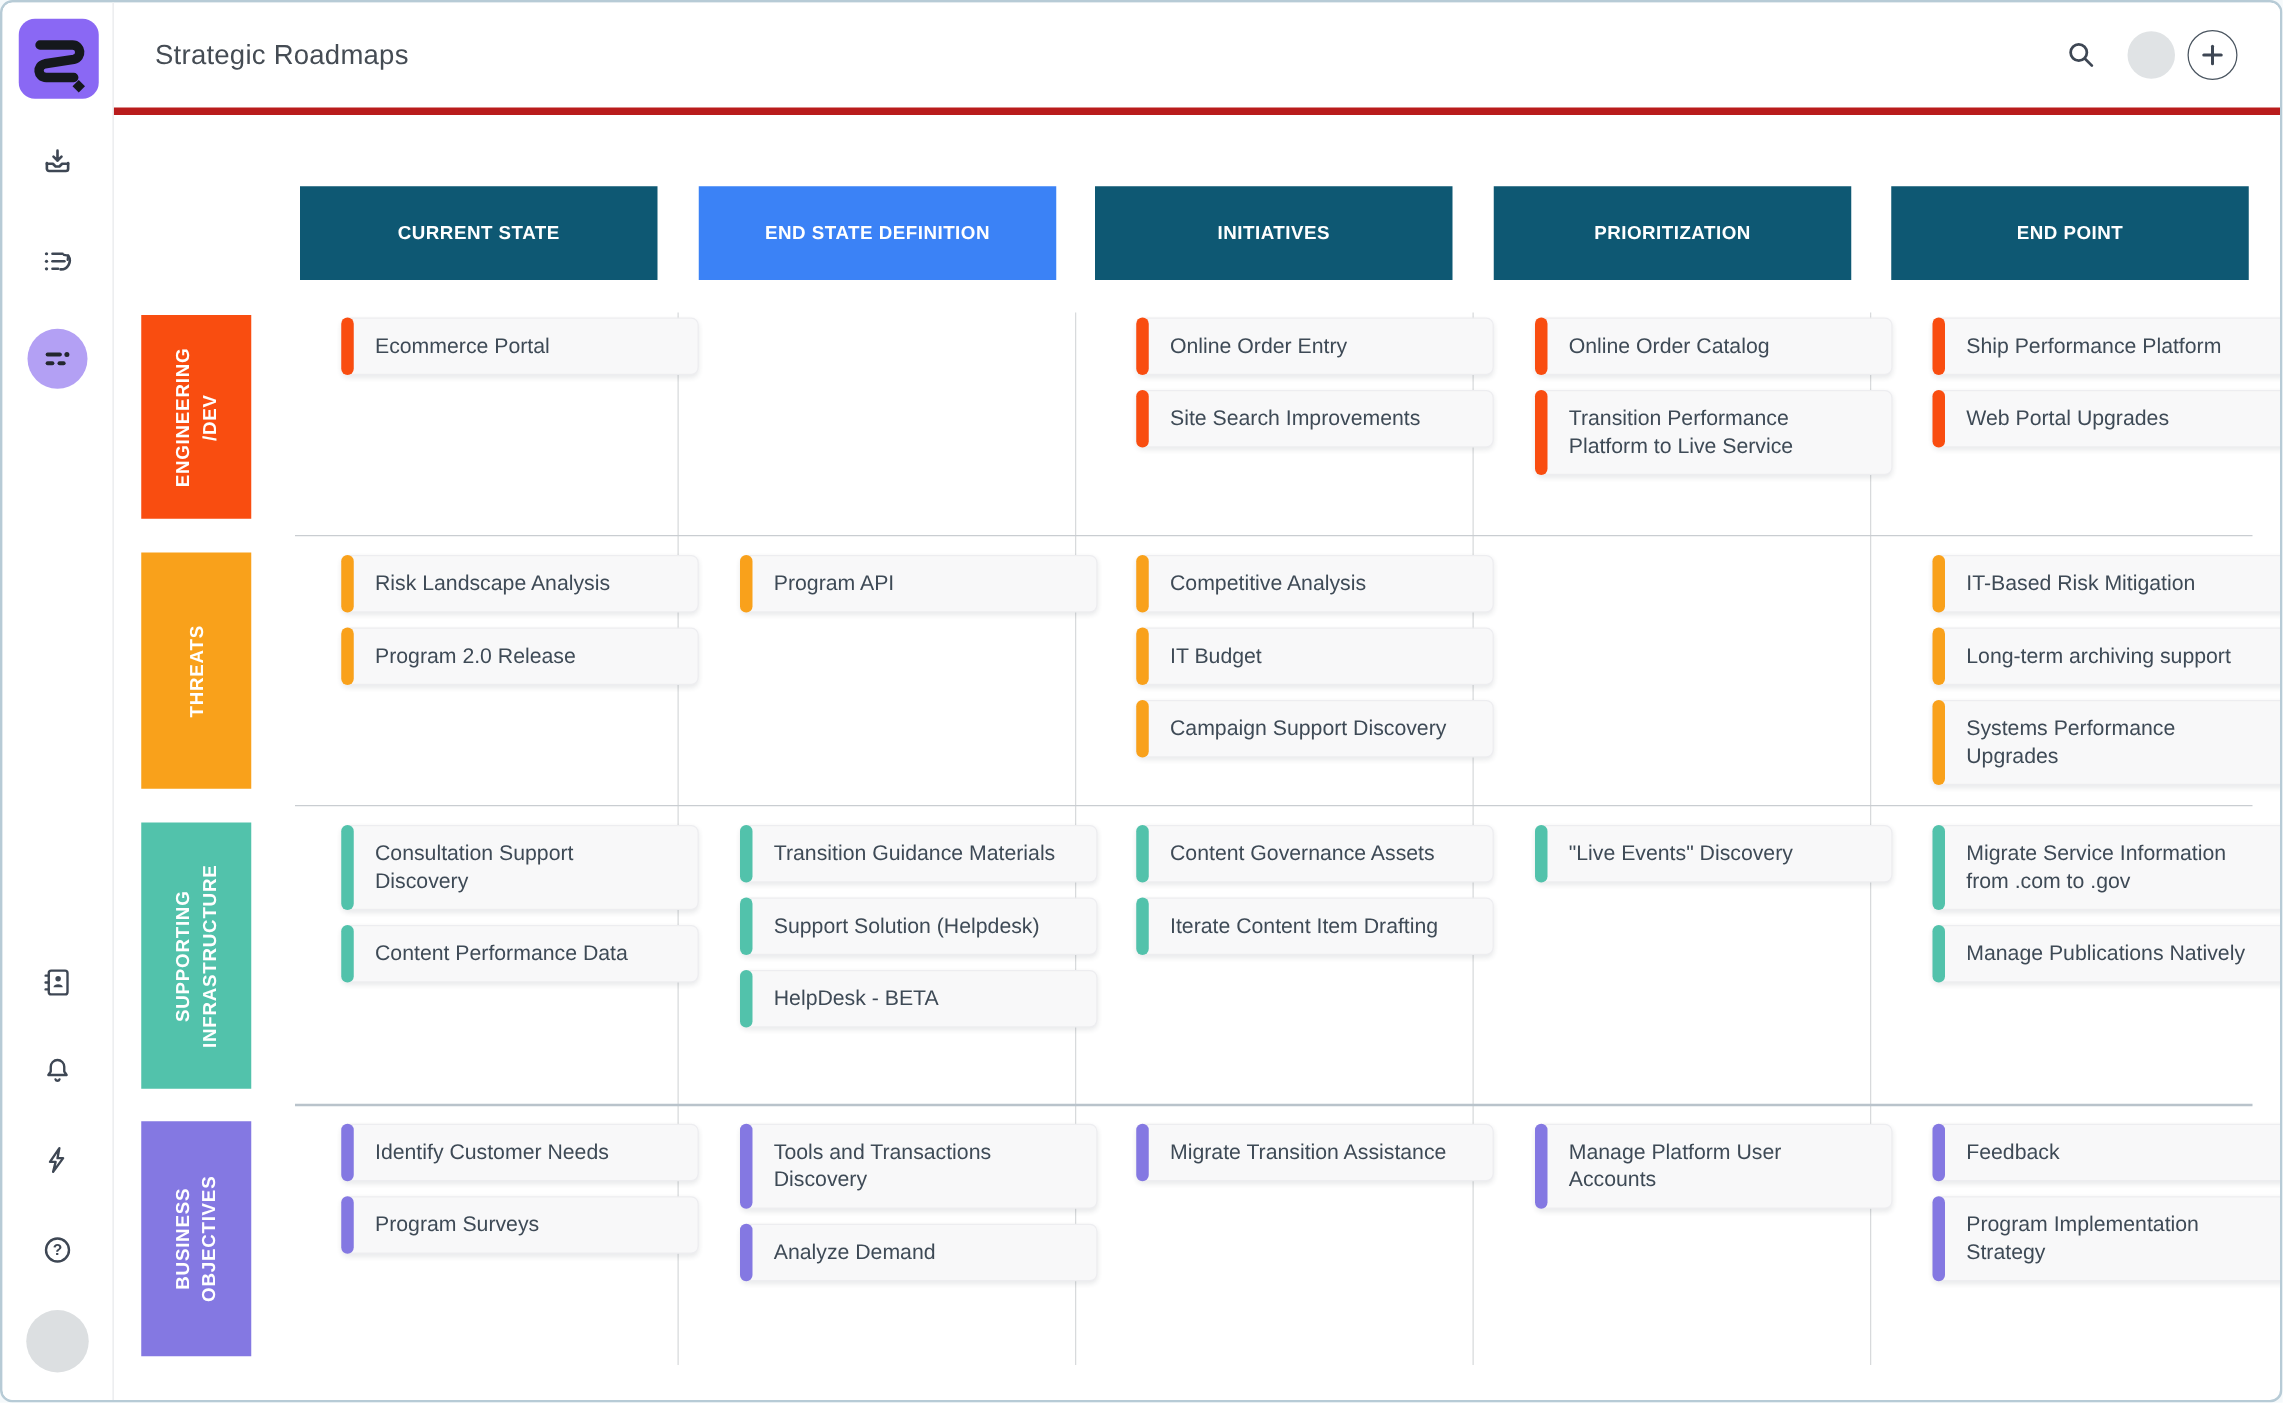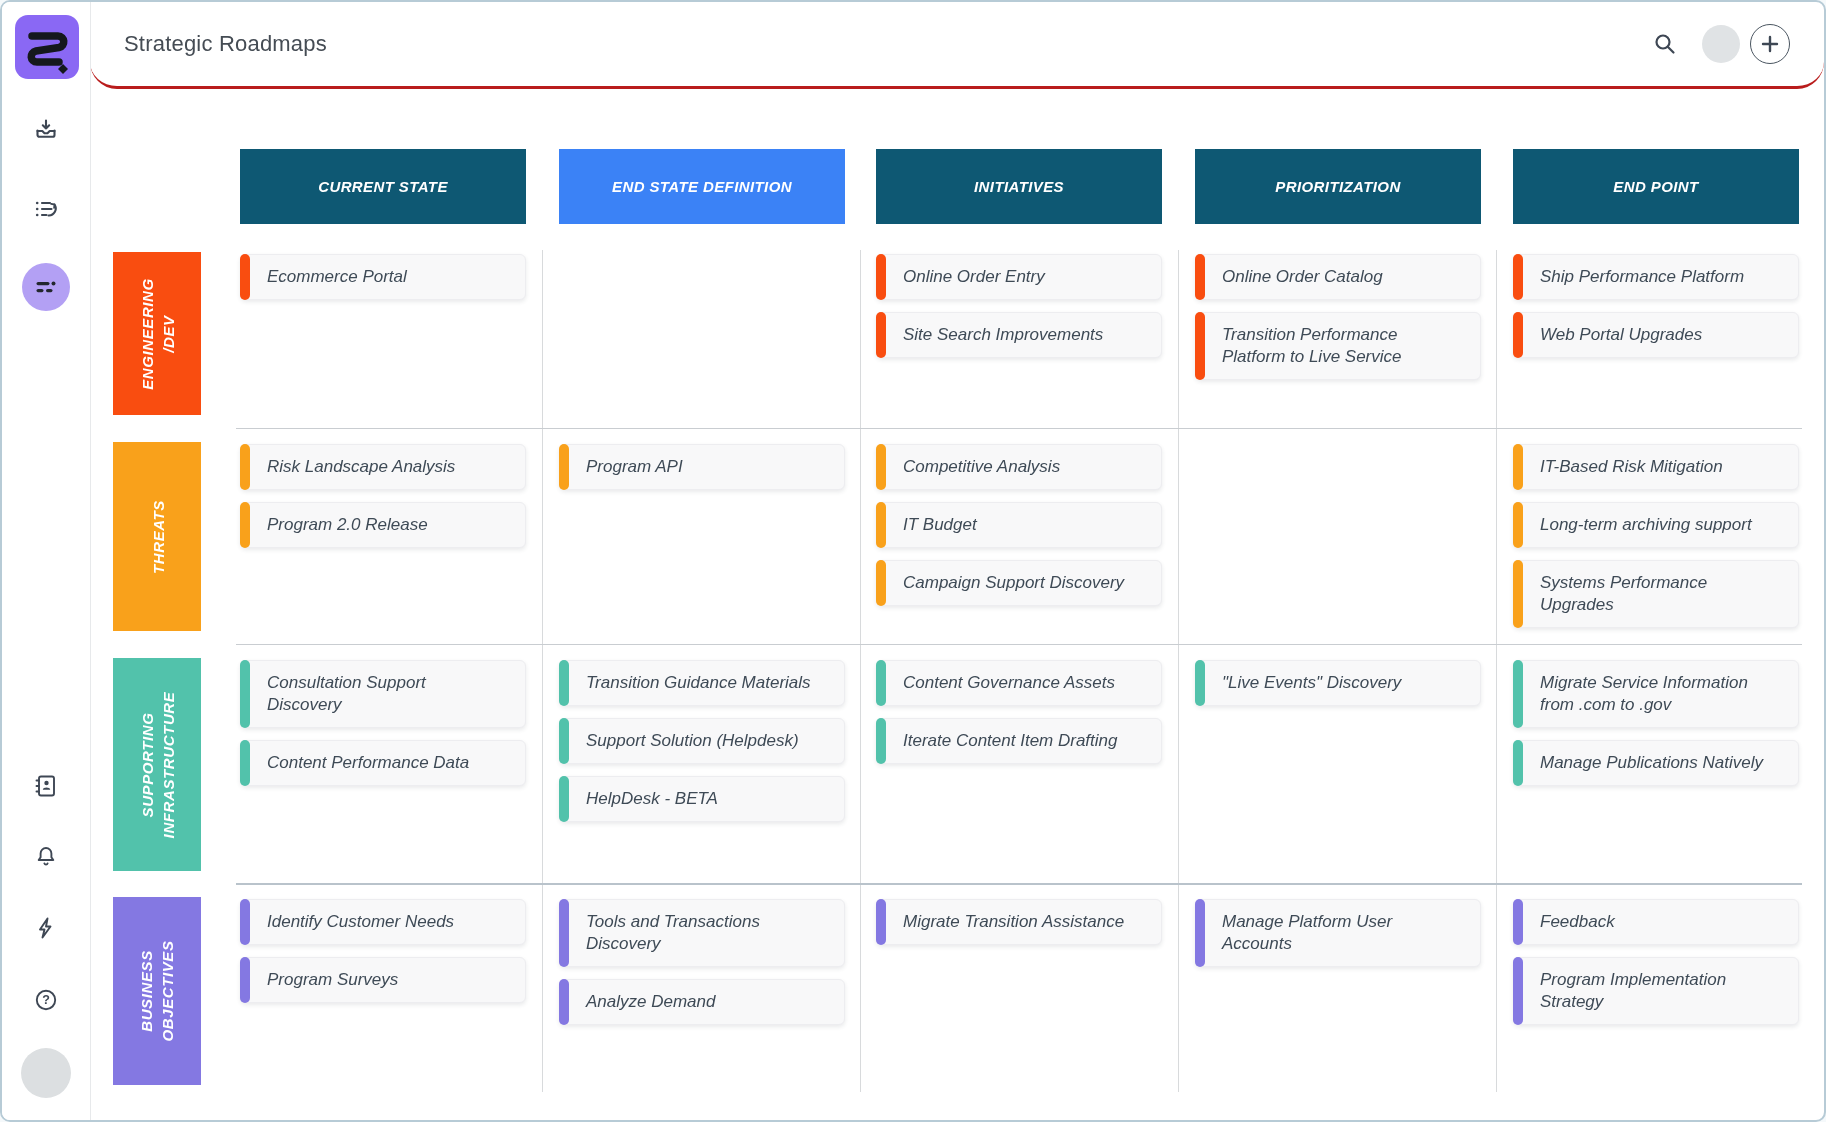--- a/index.html
+++ b/index.html
@@ -11,40 +11,40 @@
   .logo{position:absolute;left:13px;top:13px;width:64px;height:64px;border-radius:13px;display:flex;
         align-items:center;justify-content:center;cursor:pointer;}
   .side-btn{position:absolute;left:44px;transform:translateX(-50%);width:40px;height:40px;display:flex;
             align-items:center;justify-content:center;cursor:pointer;}
   .side-active{position:absolute;left:44px;transform:translateX(-50%);width:48px;height:48px;border-radius:50%;
                display:flex;align-items:center;justify-content:center;cursor:pointer;}
   .side-avatar{position:absolute;left:44px;transform:translateX(-50%);width:50px;height:50px;border-radius:50%;
                background:#dcdfe1;cursor:pointer;}
 
   
-  .topbar{position:absolute;left:88px;top:0;right:0;height:84px;background:#fff;border-bottom:3px solid #b91c1c;z-index:4;border-radius:27px;}
+  .topbar{position:absolute;left:88px;top:0;right:0;height:84px;background:#fff;border-bottom:6px solid #b91c1c;z-index:4;}
   .page-title{position:absolute;left:34px;top:0;height:84px;line-height:84px;font-size:22px;font-weight:500;
               color:#454c54;letter-spacing:.2px;}
   .search-btn{position:absolute;right:146px;top:29px;width:26px;height:26px;cursor:pointer;}
   .top-avatar{position:absolute;right:84px;top:23px;width:38px;height:38px;border-radius:50%;background:#e0e3e5;cursor:pointer;}
   .add-btn{position:absolute;right:34px;top:22px;width:40px;height:40px;border-radius:50%;border:1.5px solid #4a5560;
            box-sizing:border-box;display:flex;align-items:center;justify-content:center;cursor:pointer;background:#fff;}
 
   
-  .board{position:absolute;inset:0;font-style:italic;}
+  .board{position:absolute;inset:0;}
   .col-header{position:absolute;height:75px;width:286px;display:flex;align-items:center;justify-content:center;
               color:#ffffff;font-size:15px;font-weight:700;letter-spacing:.4px;text-transform:uppercase;}
   .v-div{position:absolute;width:1px;background:#d8dadc;}
   .h-div{position:absolute;height:1px;background:#c9cdd1;}
   .h-div.strong{height:2px;background:#b9c3cb;}
   .row-label{position:absolute;left:111px;width:88px;}
   .row-label-text{position:absolute;display:flex;align-items:center;justify-content:center;text-align:center;
                   transform:rotate(-90deg);color:#fff;font-size:15px;font-weight:600;letter-spacing:.6px;
                   line-height:1.4;white-space:pre-line;text-transform:uppercase;}
-  .cell{position:absolute;width:286px;}
+  .cell{position:absolute;width:286px;margin-left:33px;}
   .card{position:relative;background:#f8f8f9;border:1px solid #ededf0;border-radius:6px;min-height:45px;
         box-sizing:border-box;margin-bottom:12px;display:flex;align-items:center;
         padding:11px 22px 11px 26px;box-shadow:0 2px 4px rgba(35,45,60,.10);cursor:pointer;}
   .card-accent{position:absolute;left:-1px;top:-1px;bottom:-1px;width:10px;border-radius:5px;}
   .card-text{font-size:17px;line-height:1.3;color:#3e4a56;}
   .icon-stroke{stroke:#3e4754;fill:none;stroke-width:1.9;stroke-linecap:round;stroke-linejoin:round;}
 </style>
 </head>
 <body>
 

